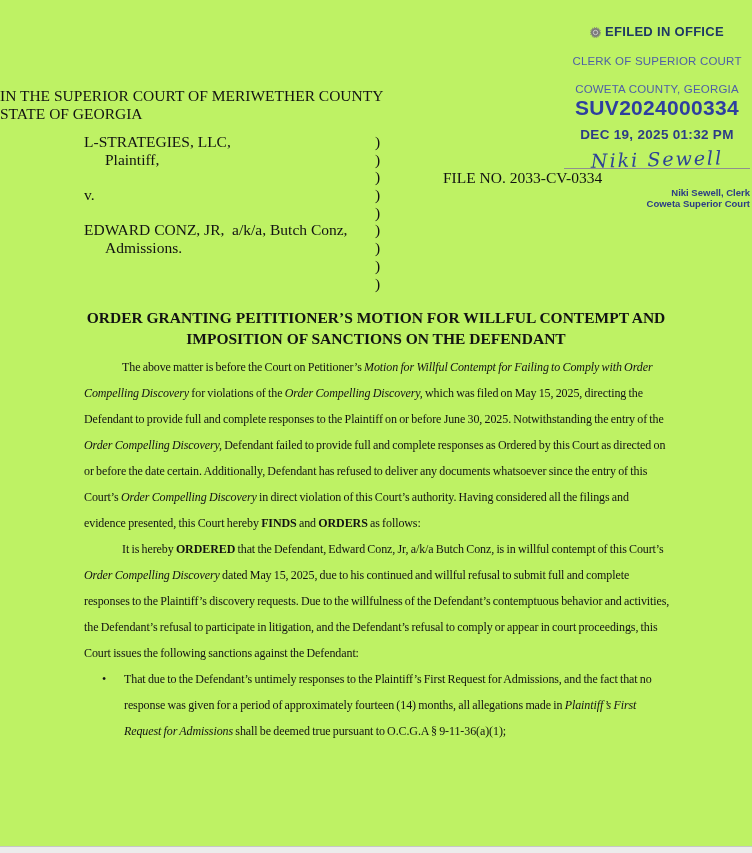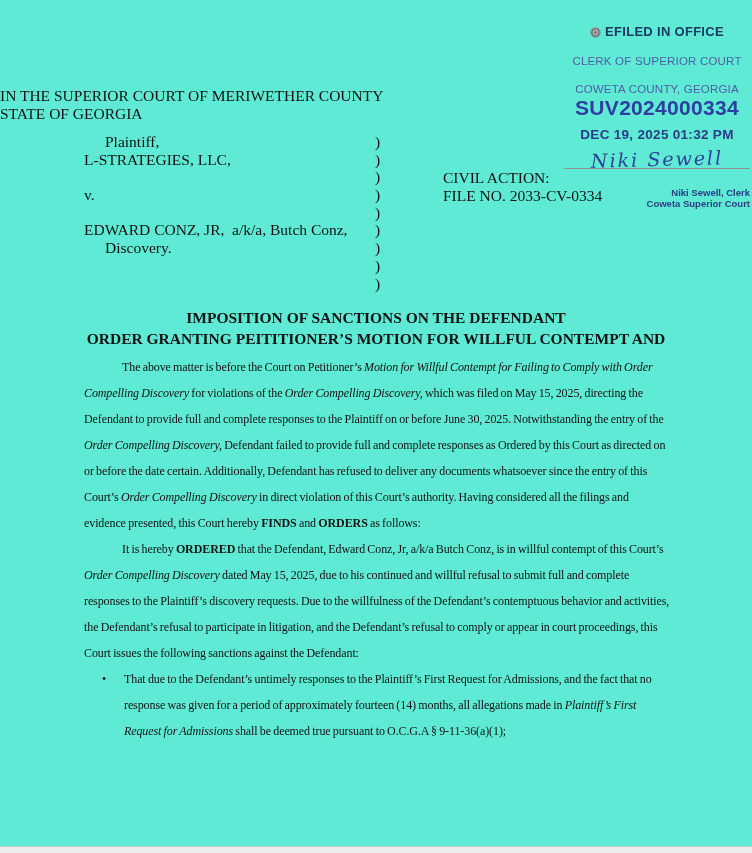--- a/index.html
+++ b/index.html
@@ -1,17 +1,17 @@
 <!DOCTYPE html>
 <html><head>
 <meta charset="utf-8">
 <style>
   html,body{margin:0;padding:0;background:#ffffff;}
   .page{
-    position:relative;width:752px;height:853px;background:#5eead4;
+    position:relative;width:752px;height:853px;background:#bef264;
     font-family:"Liberation Serif",serif;color:#121212;overflow:hidden;
   }
 
   
   .stamp{position:absolute;top:24px;left:564px;width:186px;text-align:center;
          font-family:"Liberation Sans",sans-serif;}
   .stamp-efiled{display:flex;align-items:center;justify-content:center;gap:4px;
     font-size:13px;font-weight:bold;color:#1f3864;letter-spacing:.3px;}
   .seal{width:11px;height:11px;display:inline-block;}
   .stamp-clerk{font-size:11.5px;color:#4f5fa7;margin-top:16px;letter-spacing:.2px;}
@@ -79,49 +79,48 @@
       <div>Coweta Superior Court</div>
     </div>
   </div>
 
   <div class="court-header">
     <div>IN THE SUPERIOR COURT OF MERIWETHER COUNTY</div>
     <div>STATE OF GEORGIA</div>
   </div>
 
   <div class="cap-left">
+      <div class="cap-row">L-STRATEGIES, LLC,</div>
       <div class="cap-row ind">Plaintiff,</div>
-      <div class="cap-row">L-STRATEGIES, LLC,</div>
       <div class="cap-row">&nbsp;</div>
       <div class="cap-row">v.</div>
       <div class="cap-row">&nbsp;</div>
       <div class="cap-row">EDWARD CONZ, JR,&nbsp; a/k/a, Butch Conz,</div>
-      <div class="cap-row ind">Discovery.</div>
+      <div class="cap-row ind">Admissions.</div>
       <div class="cap-row">&nbsp;</div>
       <div class="cap-row">&nbsp;</div>
     </div>
   <div class="cap-parens">
       <div class="cap-row">)</div>
       <div class="cap-row">)</div>
       <div class="cap-row">)</div>
       <div class="cap-row">)</div>
       <div class="cap-row">)</div>
       <div class="cap-row">)</div>
       <div class="cap-row">)</div>
       <div class="cap-row">)</div>
       <div class="cap-row">)</div>
     </div>
   <div class="cap-right">
-    <div>CIVIL ACTION:</div>
     <div>FILE NO. 2033-CV-0334</div>
   </div>
 
   <div class="order-title">
+    <div>ORDER GRANTING PEITITIONER’S MOTION FOR WILLFUL CONTEMPT AND</div>
     <div>IMPOSITION OF SANCTIONS ON THE DEFENDANT</div>
-    <div>ORDER GRANTING PEITITIONER’S MOTION FOR WILLFUL CONTEMPT AND</div>
   </div>
 
   <div class="order-body">
       <p class="para"><span>The above matter is before the Court on Petitioner’s </span><span class="it ">Motion for Willful Contempt for Failing to Comply with Order Compelling Discovery</span><span> for violations of the </span><span class="it ">Order Compelling Discovery,</span><span> which was filed on May 15, 2025, directing the Defendant to provide full and complete responses to the Plaintiff on or before June 30, 2025. Notwithstanding the entry of the </span><span class="it ">Order Compelling Discovery,</span><span> Defendant failed to provide full and complete responses as Ordered by this Court as directed on or before the date certain. Additionally, Defendant has refused to deliver any documents whatsoever since the entry of this Court’s </span><span class="it ">Order Compelling Discovery</span><span> in direct violation of this Court’s authority. Having considered all the filings and evidence presented, this Court hereby </span><span class="bd">FINDS</span><span> and </span><span class="bd">ORDERS</span><span> as follows:</span></p>
       <p class="para"><span>It is hereby </span><span class="bd">ORDERED</span><span> that the Defendant, Edward Conz, Jr, a/k/a Butch Conz, is in willful contempt of this Court’s </span><span class="it ">Order Compelling Discovery</span><span> dated May 15, 2025, due to his continued and willful refusal to submit full and complete responses to the Plaintiff’s discovery requests. Due to the willfulness of the Defendant’s contemptuous behavior and activities, the Defendant’s refusal to participate in litigation, and the Defendant’s refusal to comply or appear in court proceedings, this Court issues the following sanctions against the Defendant:</span></p>
       <div class="bullet-item">
         <span class="bullet-marker">•</span>
         <span class="bullet-text"><span>That due to the Defendant’s untimely responses to the Plaintiff’s First Request for Admissions, and the fact that no response was given for a period of approximately fourteen (14) months, all allegations made in </span><span class="it ">Plaintiff’s First Request for Admissions</span><span> shall be deemed true pursuant to O.C.G.A § 9-11-36(a)(1);</span></span>
       </div>
     </div>

